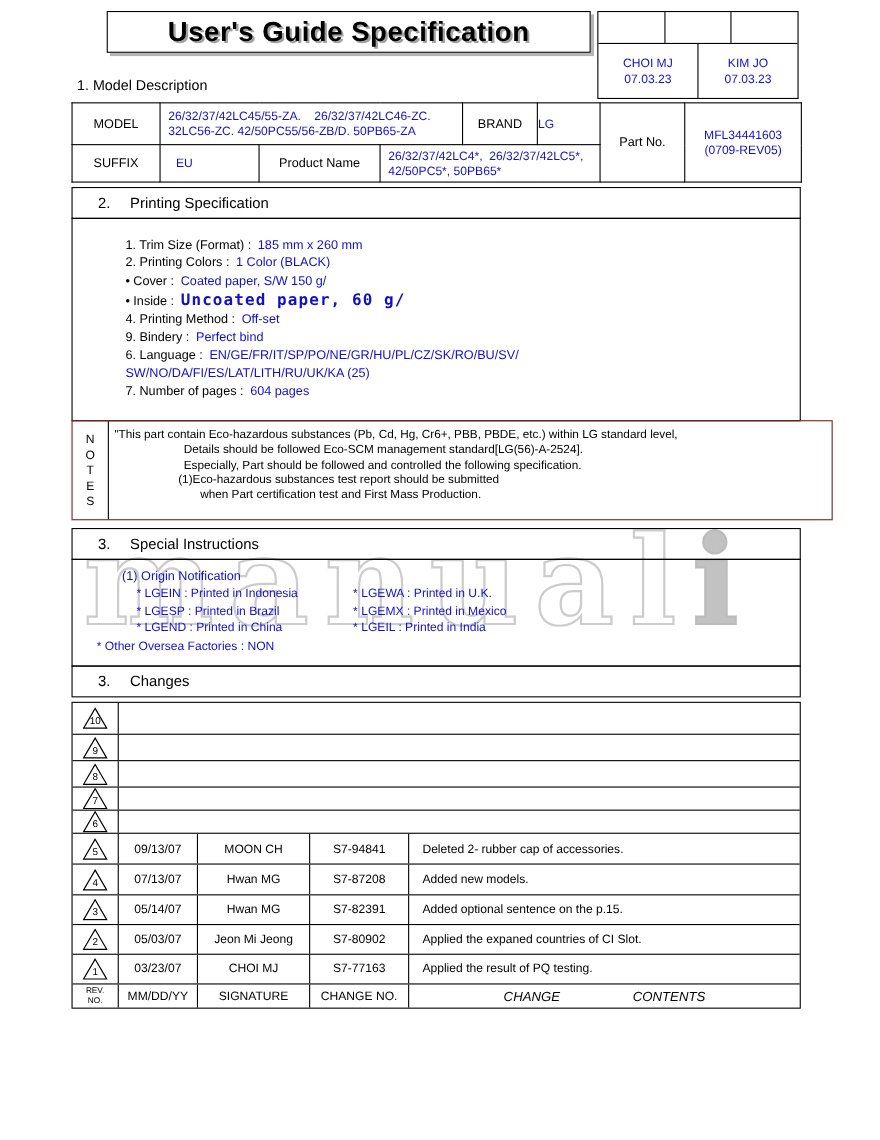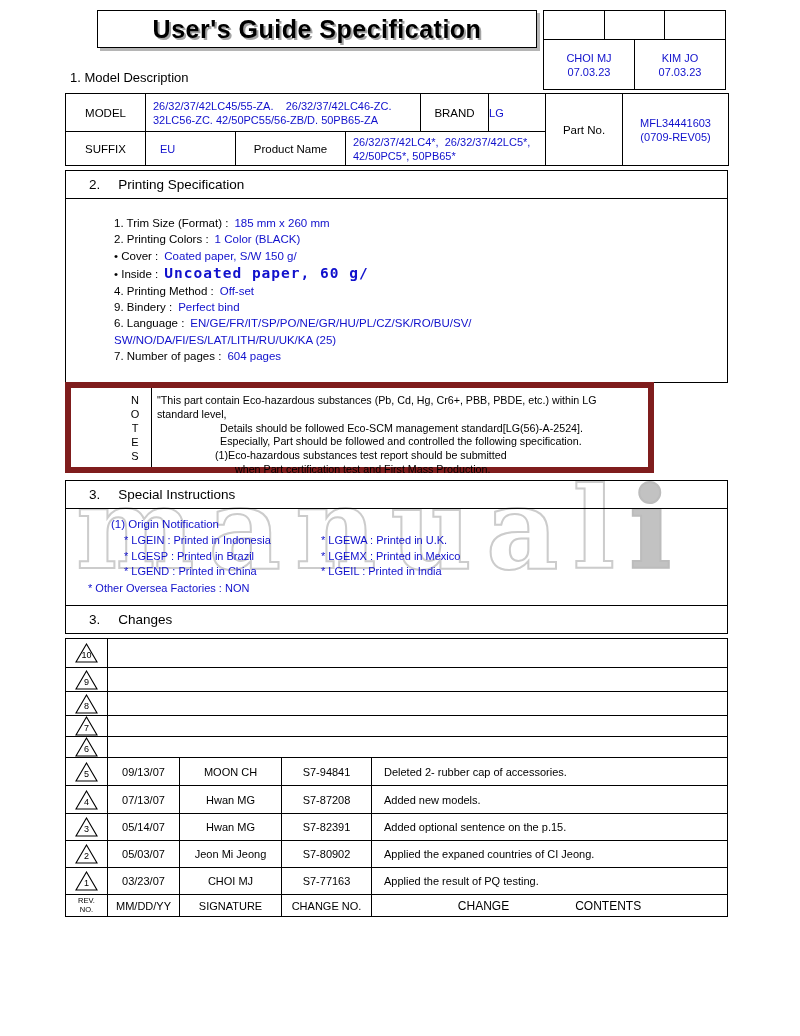--- a/index.html
+++ b/index.html
@@ -46,21 +46,21 @@
   .sec-num { margin-left:23px; }
   .sec-title { margin-left:18px; }
 
   
   .printing-box { left:65px; top:198px; width:663px; height:185px; border:1px solid #000; padding-top:16px; }
   .pline { padding-left:48px; line-height:16.3px; font-size:11.5px; }
   .pline .val { margin-left:6px; color:#1010cc; white-space:pre-wrap; }
   .mono-big { font-family:"DejaVu Sans Mono", monospace; font-weight:bold; font-size:14.5px; letter-spacing:1px; }
 
   
-  .notes-box { left:65px; top:382px; width:589px; height:91px; border:6px solid #7f1d1d; display:flex;padding-left:48px; }
+  .notes-box { left:65px; top:382px; width:692px; height:91px; border:1px solid #7f1d1d; display:flex; }
   .notes-side { width:33px; border-right:1px solid #000; display:flex; align-items:center; justify-content:center; }
   .notes-side span { display:block; width:12px; text-align:center; font-size:11px; line-height:14px; }
   .notes-body { flex:1; padding:6px 8px 0 5px; font-size:10.7px; line-height:13.8px; }
   .n-ind1 { padding-left:63px; }
   .n-ind2 { padding-left:58px; }
   .n-ind3 { padding-left:78px; }
   .n-ind4 { padding-left:56px; }
 
   
   .watermark {
@@ -86,21 +86,21 @@
   .crow:first-child { border-top:none; }
   .h28 { height:28px; } .h27 { height:27px; } .h24 { height:24px; } .h21 { height:21px; } .h22 { height:22px; }
   .c-rev { width:42px; min-width:42px; border-right:1px solid #000; display:flex; align-items:center; justify-content:center; }
   .c-date { width:72px; border-right:1px solid #000; display:flex; align-items:center; justify-content:center; font-size:11px; }
   .c-sig { width:102px; border-right:1px solid #000; display:flex; align-items:center; justify-content:center; font-size:11px; }
   .c-no { width:90px; border-right:1px solid #000; display:flex; align-items:center; justify-content:center; font-size:11px; }
   .c-content { flex:1; display:flex; align-items:center; padding-left:12px; font-size:11px; }
   .c-rest { flex:1; }
   .foot { font-size:11px; }
   .rev-lbl { font-size:7.5px; line-height:8.5px; text-align:center; white-space:pre-wrap; }
-  .gap2 { justify-content:center; padding-left:0; gap:66px; font-size:12px; }
+  .gap2 { justify-content:center; padding-left:0; gap:66px; font-size:12px;font-style:italic; }
 
   .tri { position:relative; width:23px; height:20px; display:block; }
   .tri svg { display:block; width:23px; height:20px; }
   .tri-num { position:absolute; left:0; right:0; top:7px; text-align:center; font-size:9px; line-height:10px; }
 </style>
 </head>
 <body>
 
 <div class="page">
 
@@ -331,21 +331,21 @@
         <span class="tri">
           <svg viewBox="0 0 23 20">
               <polygon points="11.5,1 22,19 1,19" fill="none" stroke="#000" stroke-width="1.1"></polygon>
             </svg>
           <span class="tri-num">2</span>
         </span>
       </div>
       <div class="c-date">05/03/07</div>
       <div class="c-sig">Jeon Mi Jeong</div>
       <div class="c-no">S7-80902</div>
-      <div class="c-content">Applied the expaned countries of CI Jeong.</div>
+      <div class="c-content">Applied the expaned countries of CI Slot.</div>
     </div>
 
     <div class="crow h27">
       <div class="c-rev">
         <span class="tri">
           <svg viewBox="0 0 23 20">
               <polygon points="11.5,1 22,19 1,19" fill="none" stroke="#000" stroke-width="1.1"></polygon>
             </svg>
           <span class="tri-num">1</span>
         </span>

